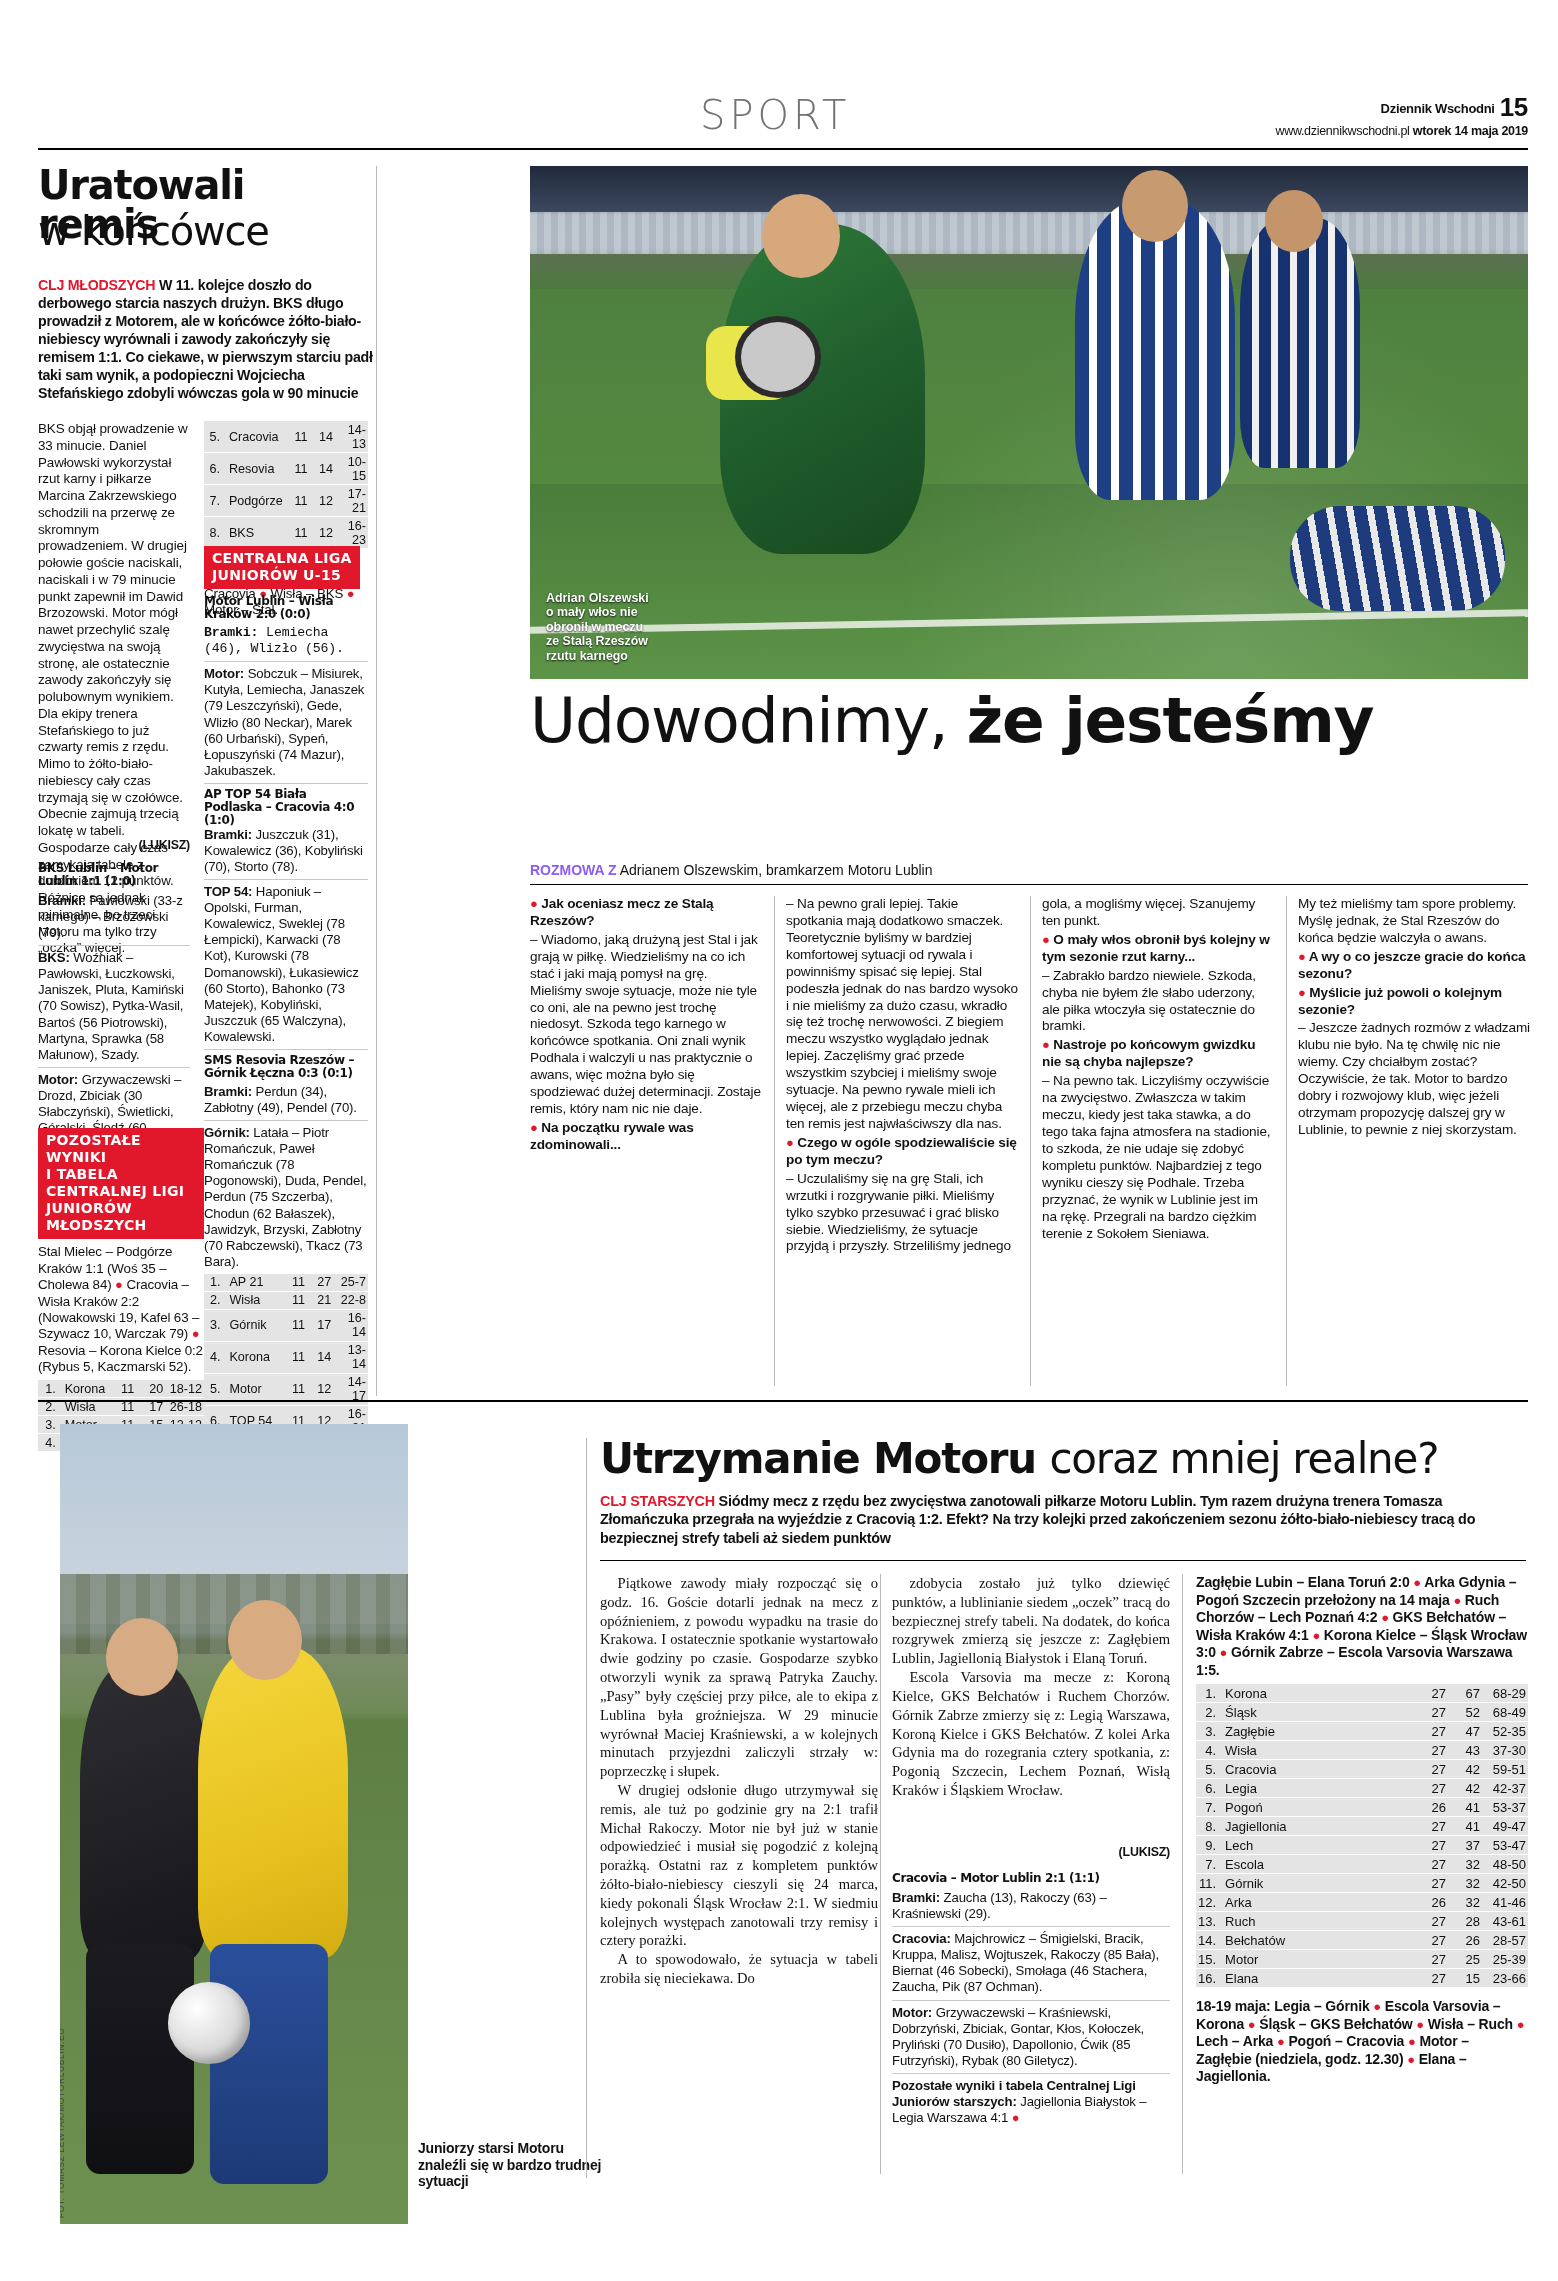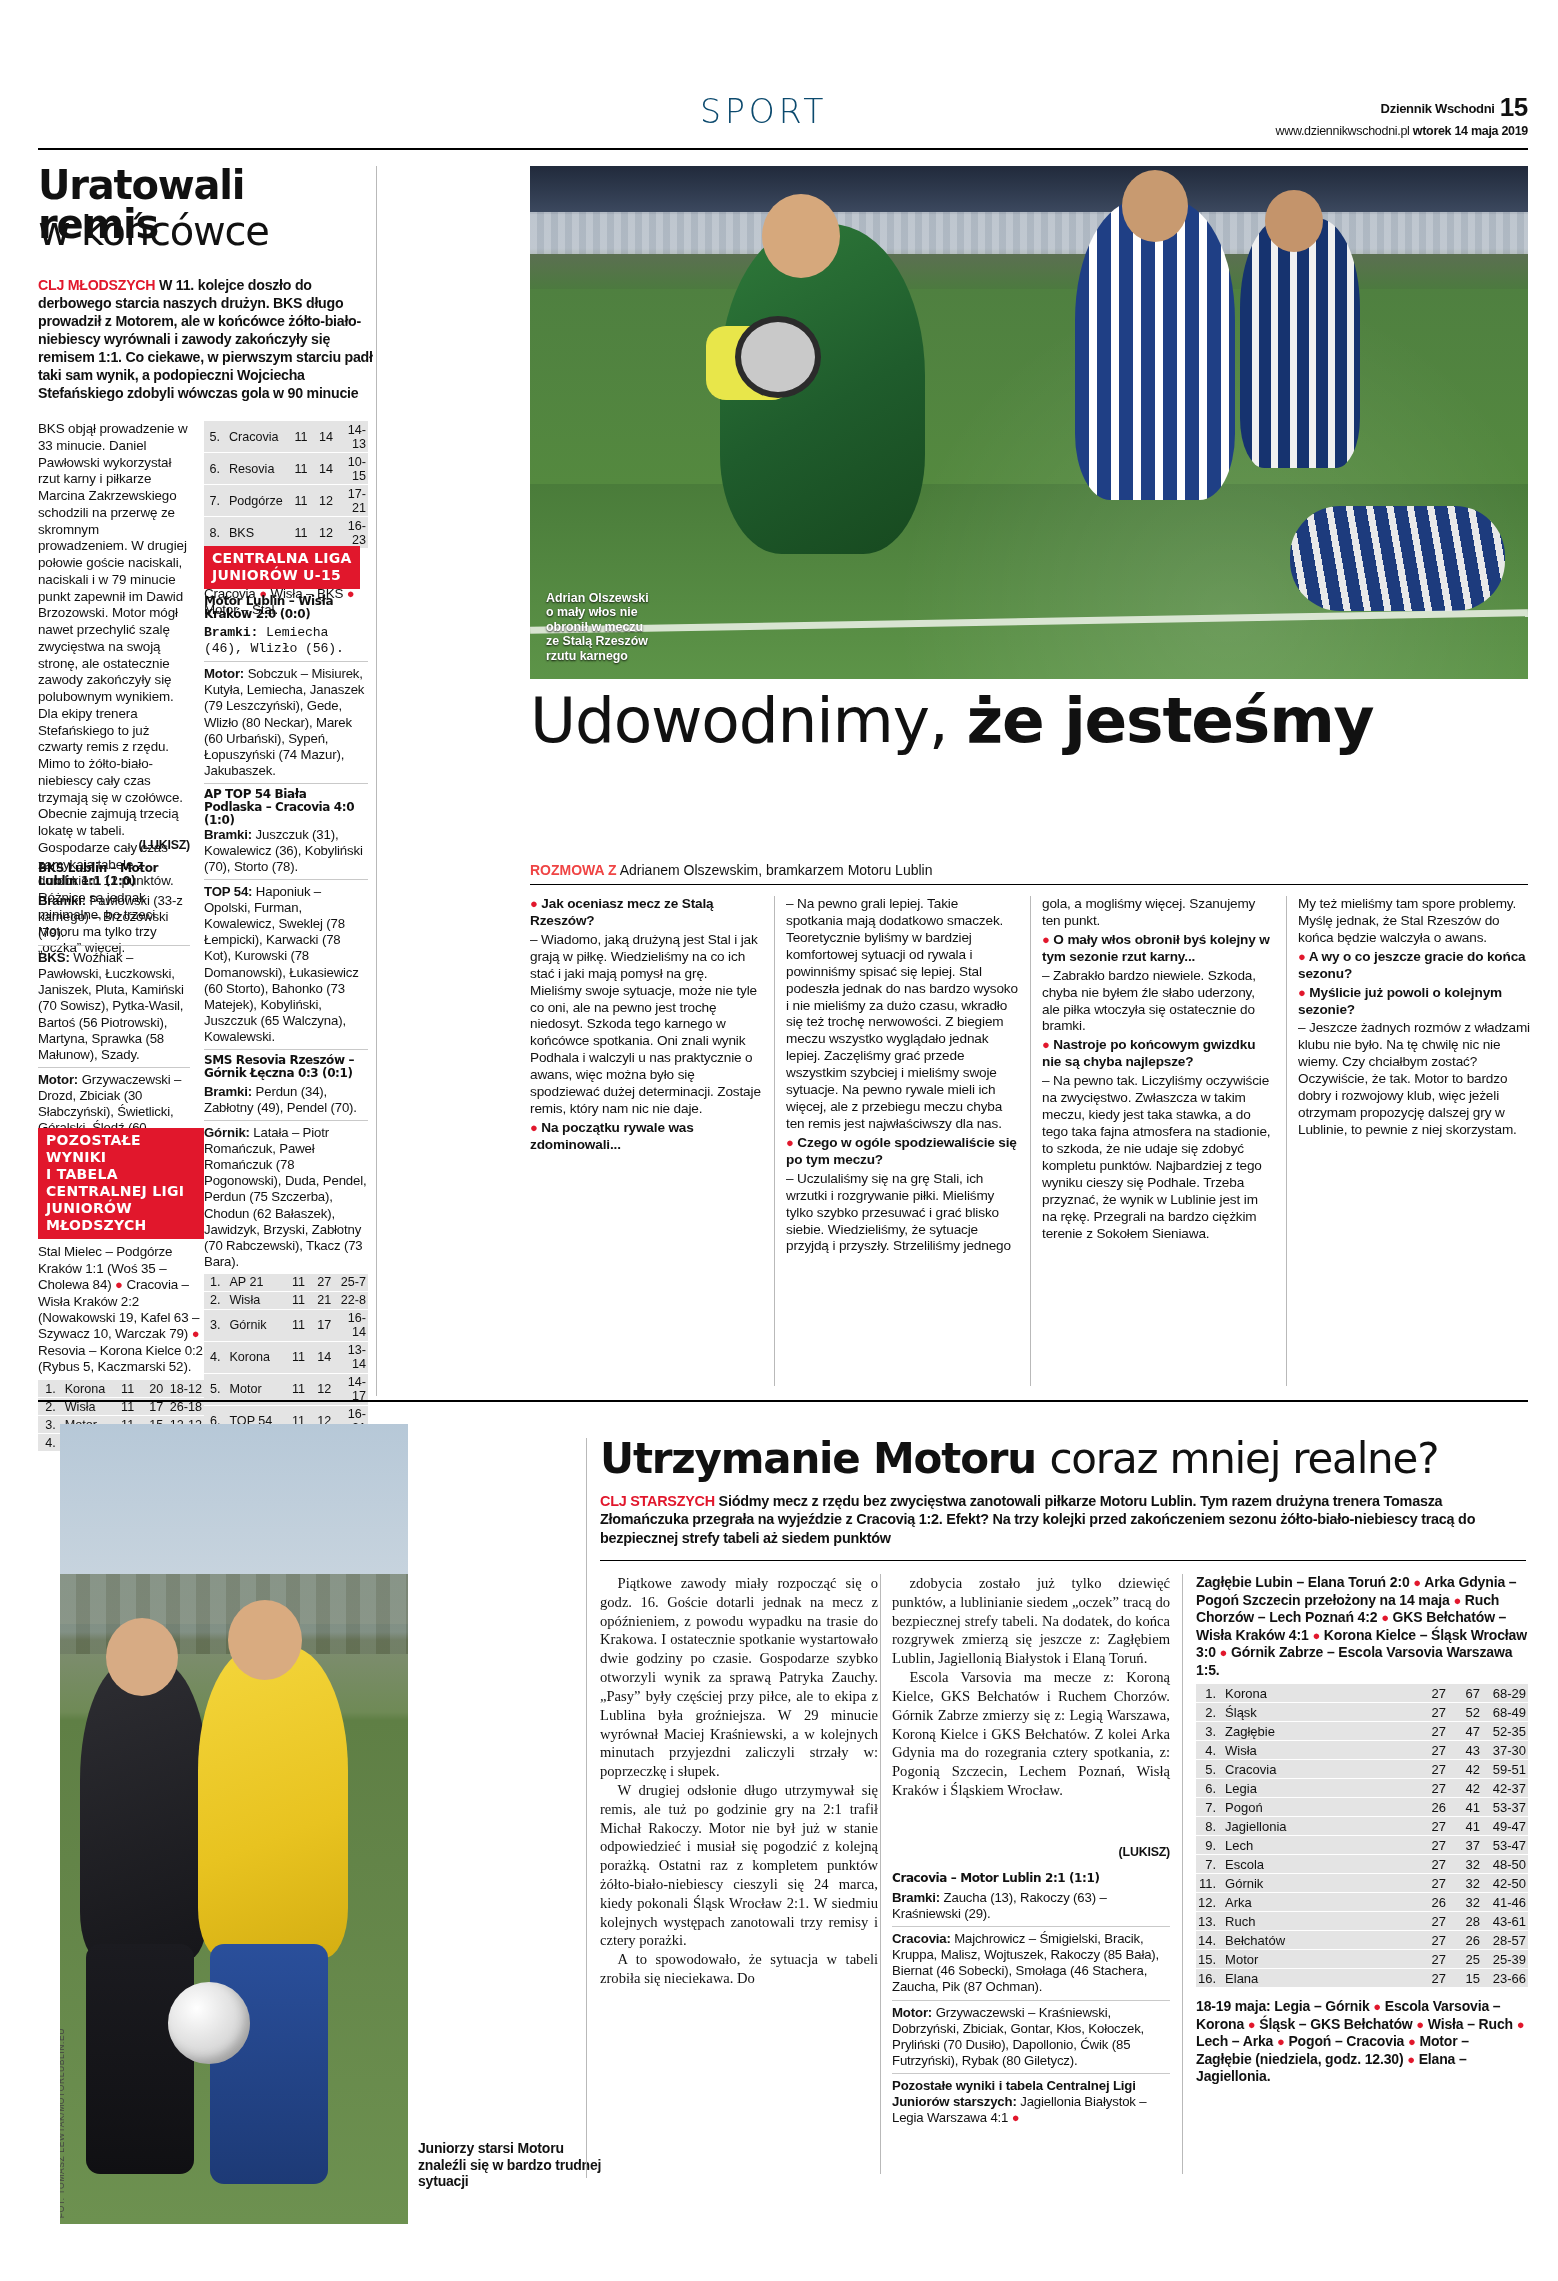--- a/index.html
+++ b/index.html
@@ -5,36 +5,36 @@
   * { box-sizing: border-box; margin: 0; padding: 0; }
   html, body {
     width: 1558px; height: 2281px;
     background: #ffffff;
     font-family: "Liberation Sans", sans-serif;
     color: #111;
   }
   .page { position: relative; width: 1558px; height: 2281px; overflow: hidden; background:#fff; }
   .sport-word {
     position: absolute; left: 700px; top: 92px;
-    font-size: 33px; letter-spacing: 4px; color: #0c4a6e;
+    font-size: 40px; letter-spacing: 4px; color: #737373;
     font-weight: 300; font-family: "DejaVu Sans", sans-serif;
   }
   .mast-right { position: absolute; right: 30px; top: 92px; text-align: right; }
   .mast-line1 { font-size: 13px; font-weight: 700; letter-spacing: -0.3px; }
   .mast-line1 .pageno { font-size: 26px; font-weight: 700; vertical-align: -3px; margin-left: 5px;}
   .mast-line2 { font-size: 12.5px; font-weight: 700; letter-spacing: -0.3px; margin-top: 1px; }
   .mast-line2 .www { font-weight: 400; }
   .mast-rule { position: absolute; left: 38px; right: 30px; top: 148px; height: 2px; background: #000; }
 
   
   .rule-v { position: absolute; width: 1px; background: #b9b9b9; }
   .rule-h { position: absolute; height: 1px; background: #b9b9b9; }
   .thick-h { position: absolute; height: 2px; background: #000; }
 
-  .red { color: #ef4444; }
+  .red { color: #8b5cf6; }
   .redbox {
     background: #e1172c; color: #fff; font-weight: 700;
     font-size: 14px; letter-spacing: .3px; line-height: 1.22;
     padding: 4px 8px 5px 8px; display: inline-block;
     font-family: "DejaVu Sans", sans-serif;
   }
 
   
   h1.hl { font-family: "DejaVu Sans", sans-serif; font-weight: 700; line-height: .98; letter-spacing: -1.2px; }
   .lead { font-size: 14.2px; line-height: 1.27; font-weight: 600; letter-spacing: -0.25px; }

